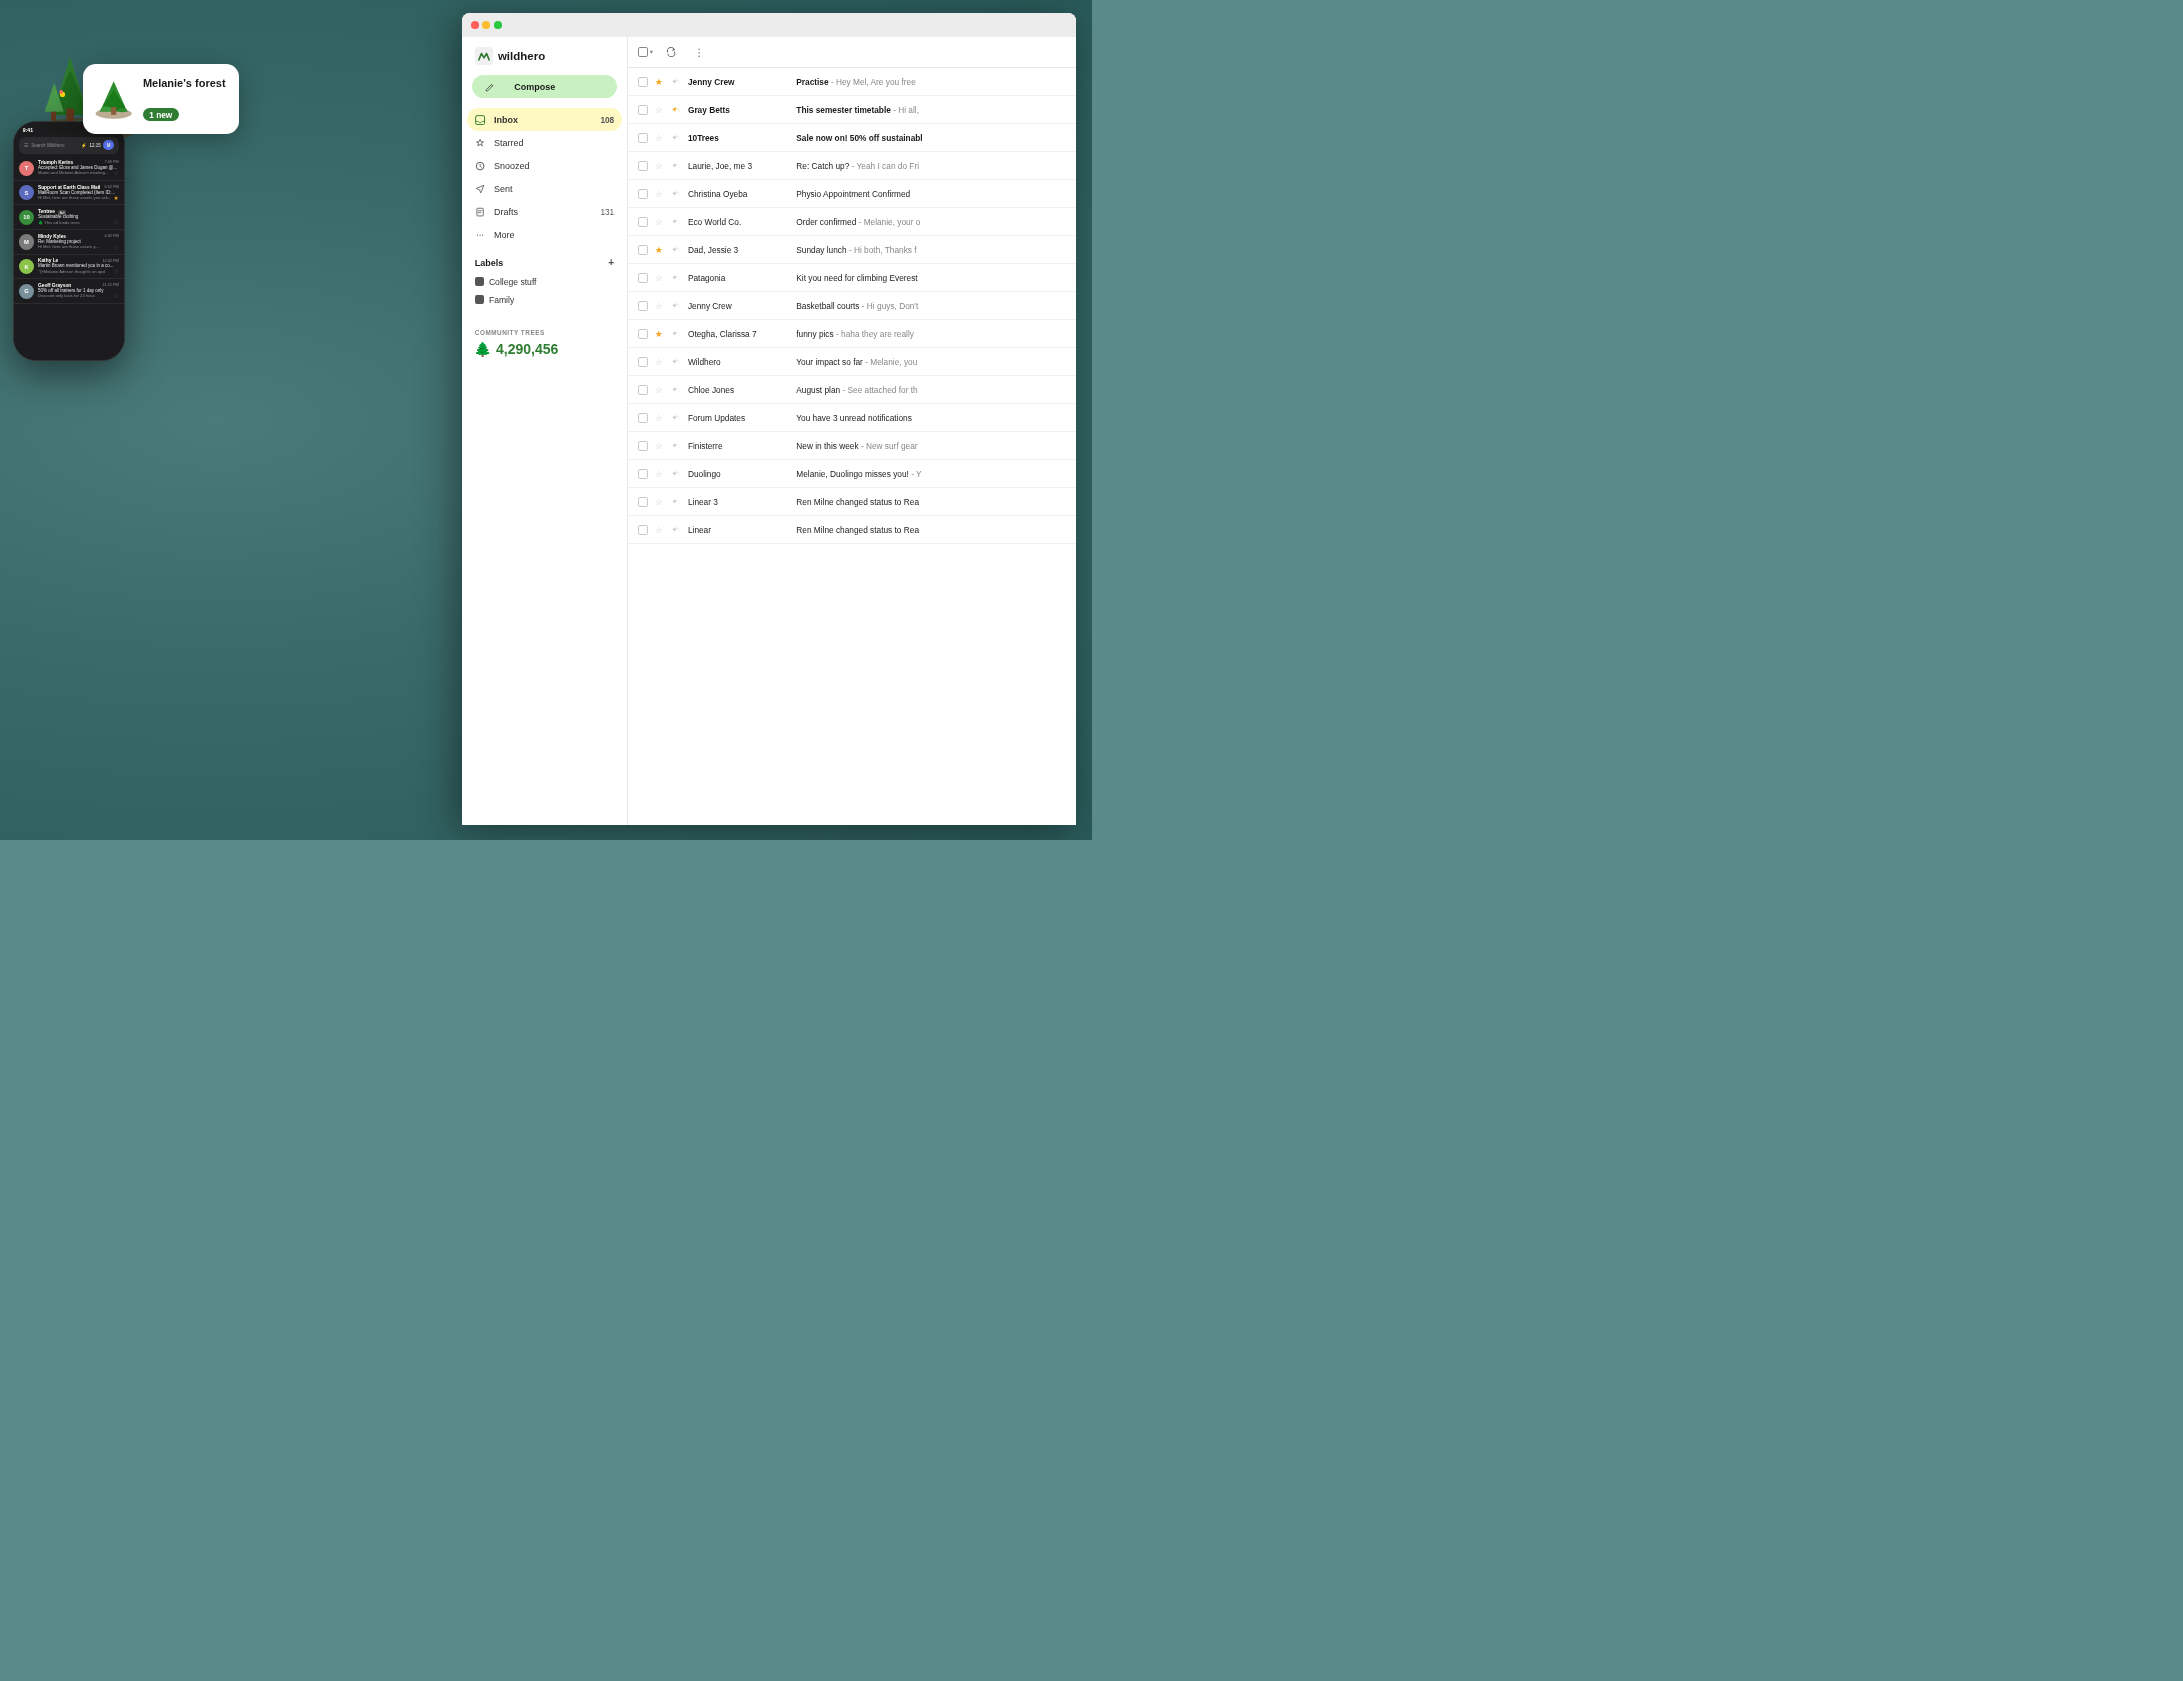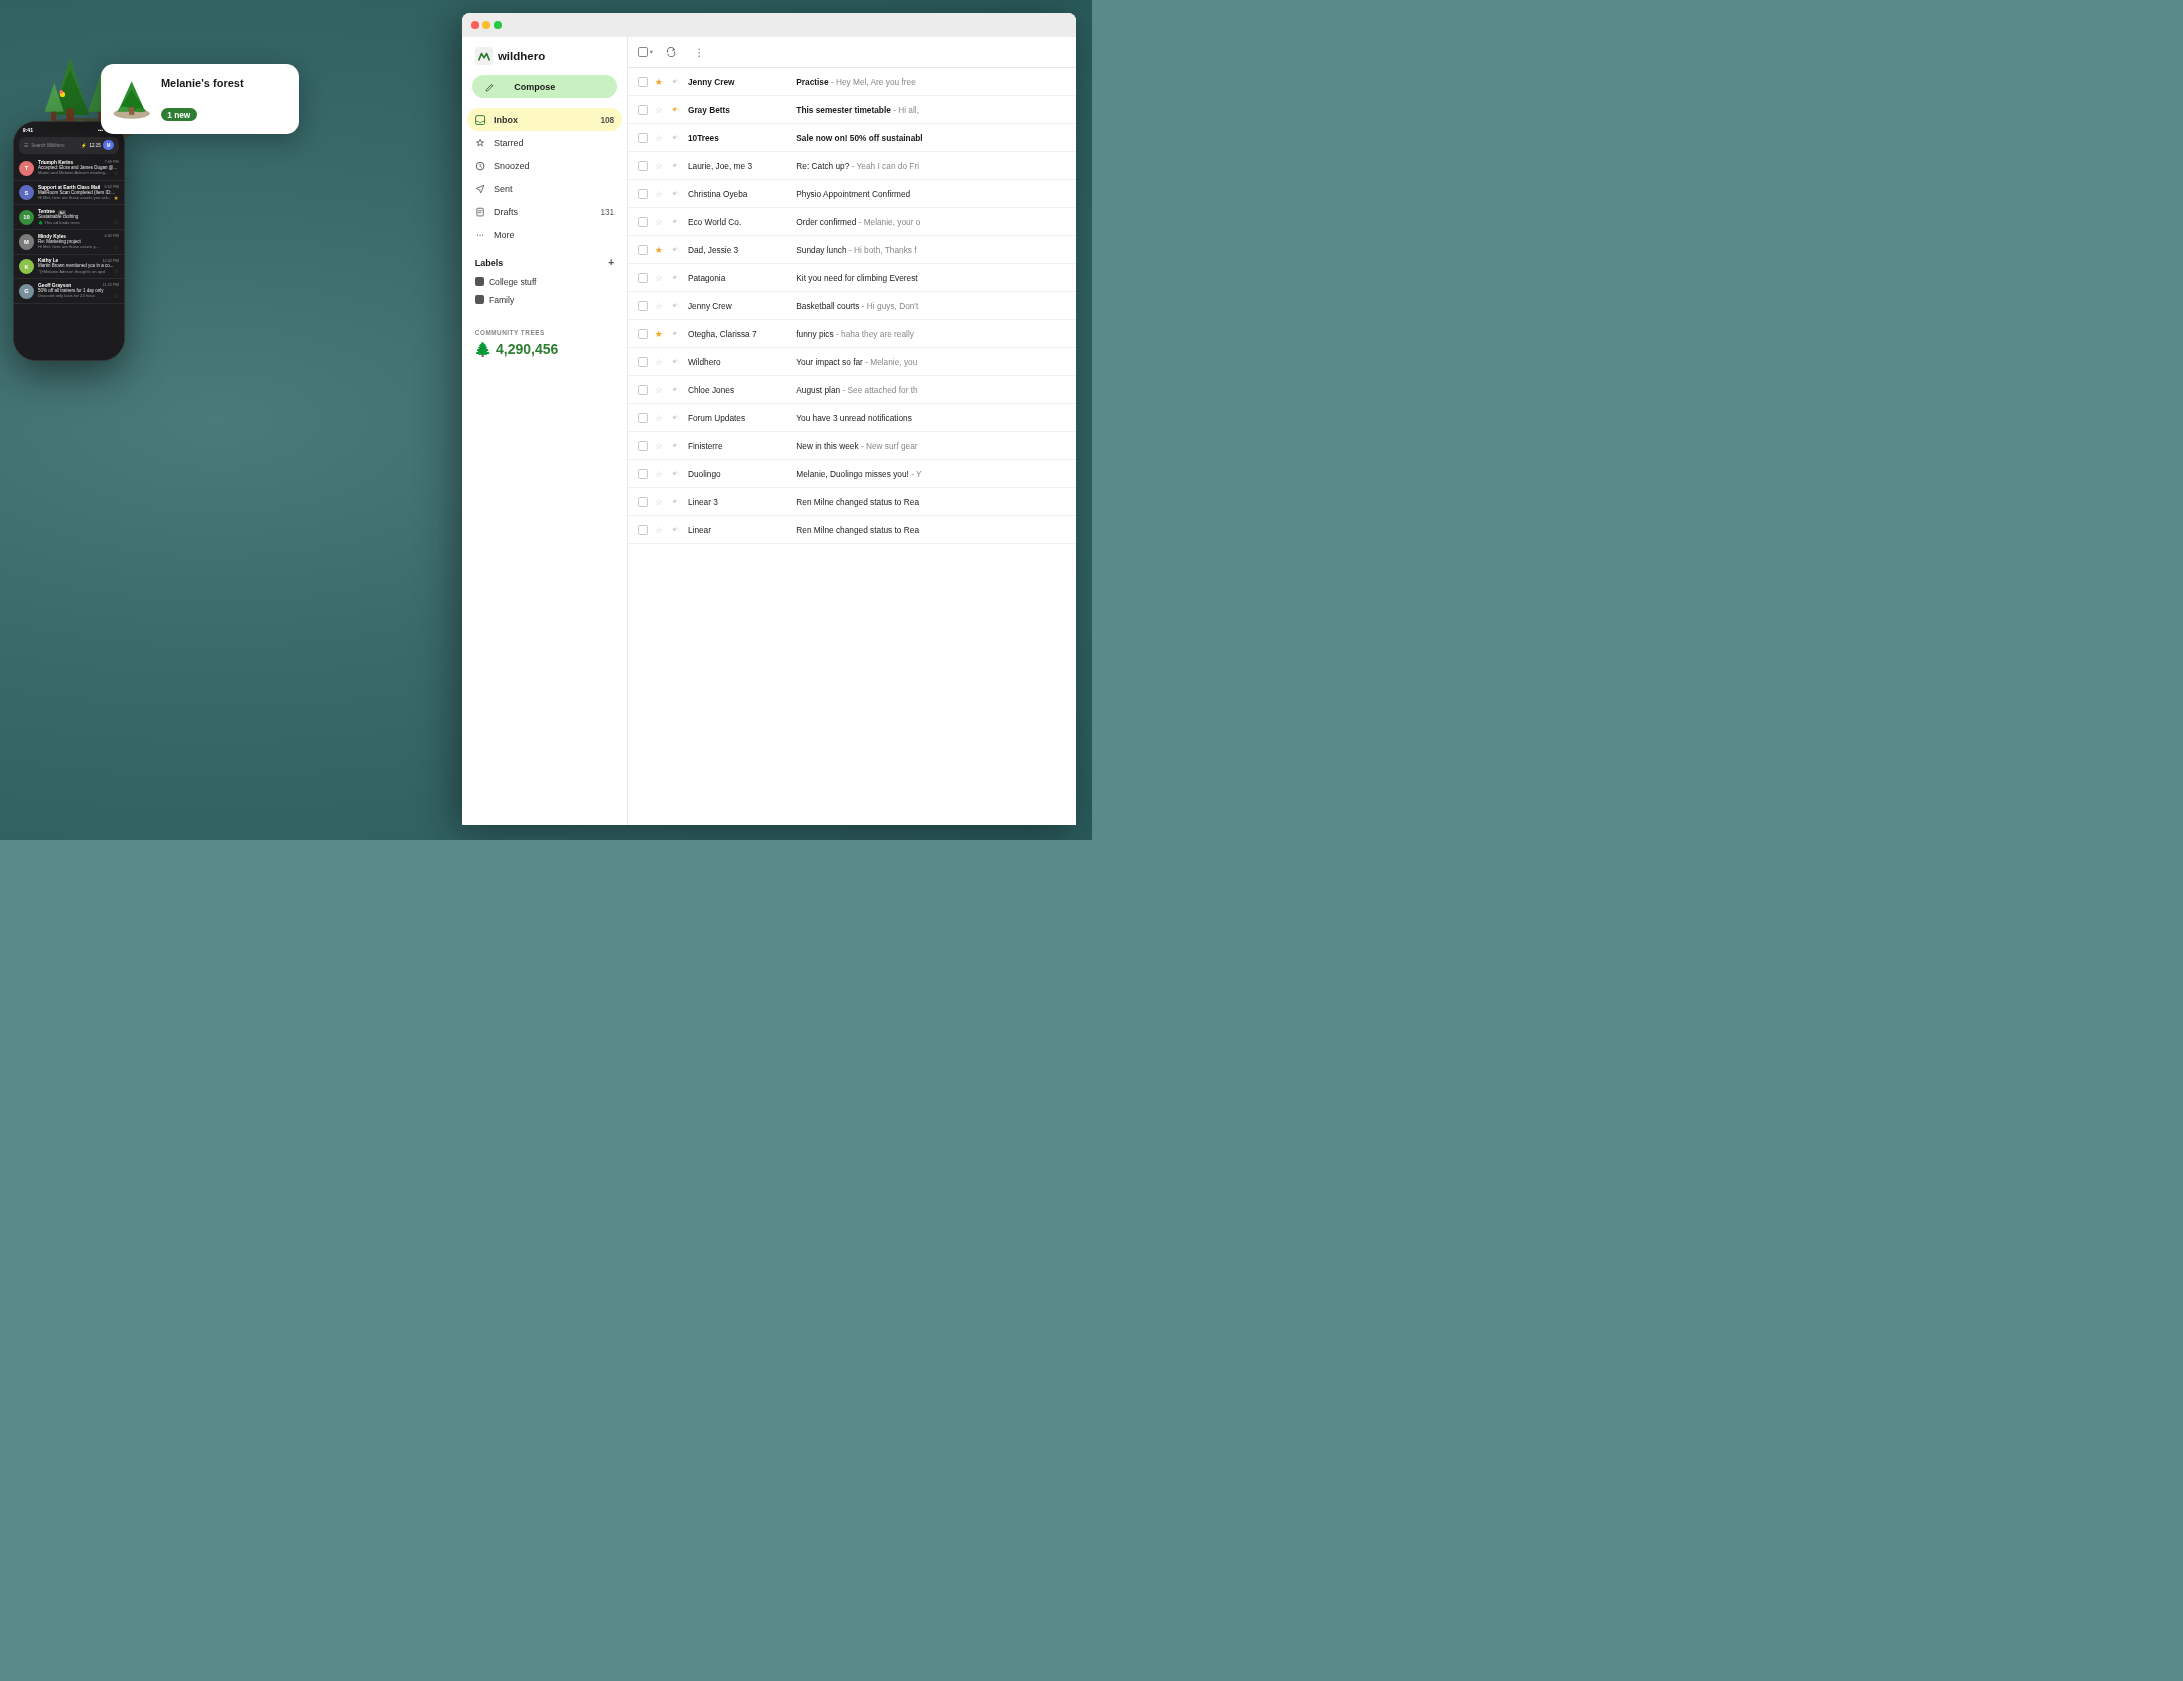--- a/index.html
+++ b/index.html
@@ -141,23 +141,23 @@
     }
     .phone-star-row {
       display: flex;
       align-items: center;
       gap: 1.9px;
     }
 
     
     .forest-card {
       position: absolute;
-      left: 101px;
+      left: 83px;
       top: 64px;
-      width: 198px;
+      width: 156px;
       height: 70px;
       background: white;
       border-radius: 12.8px;
       display: flex;
       align-items: center;
       gap: 7.7px;
       padding: 7.7px 10.2px;
       box-shadow: 0 6.4px 25.6px rgba(0,0,0,0.3);
       z-index: 20;
     }

